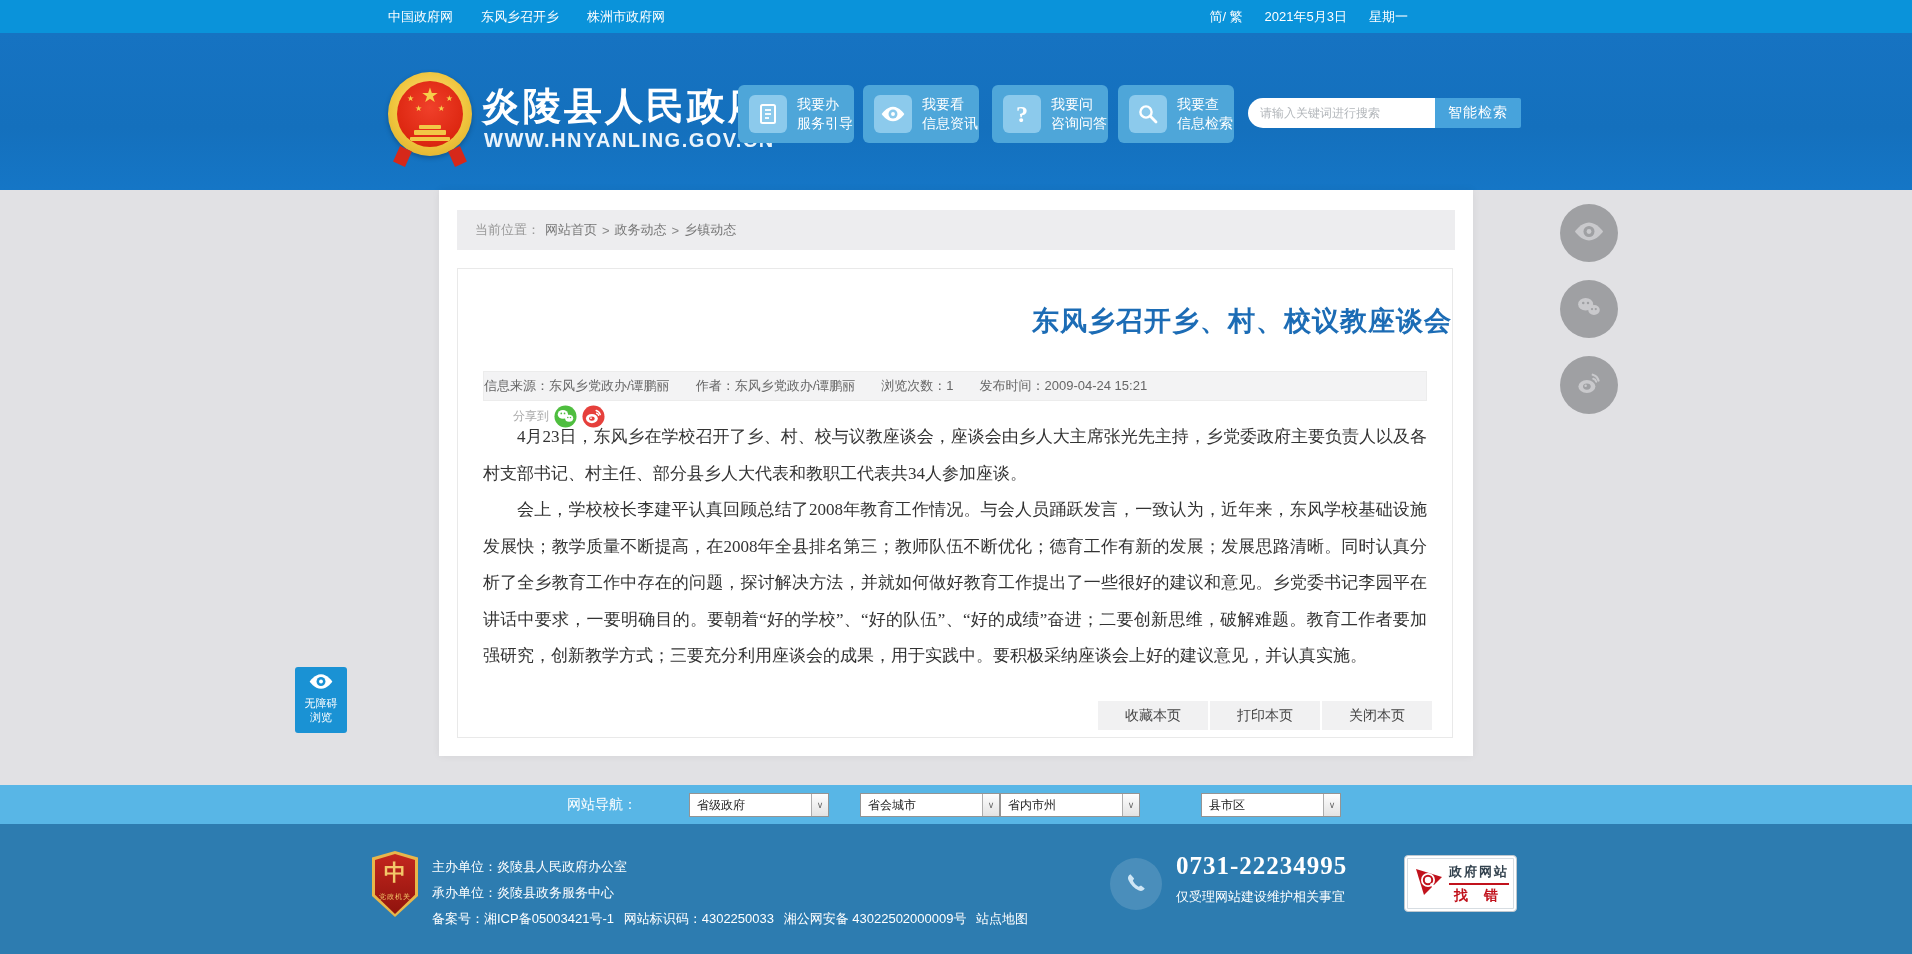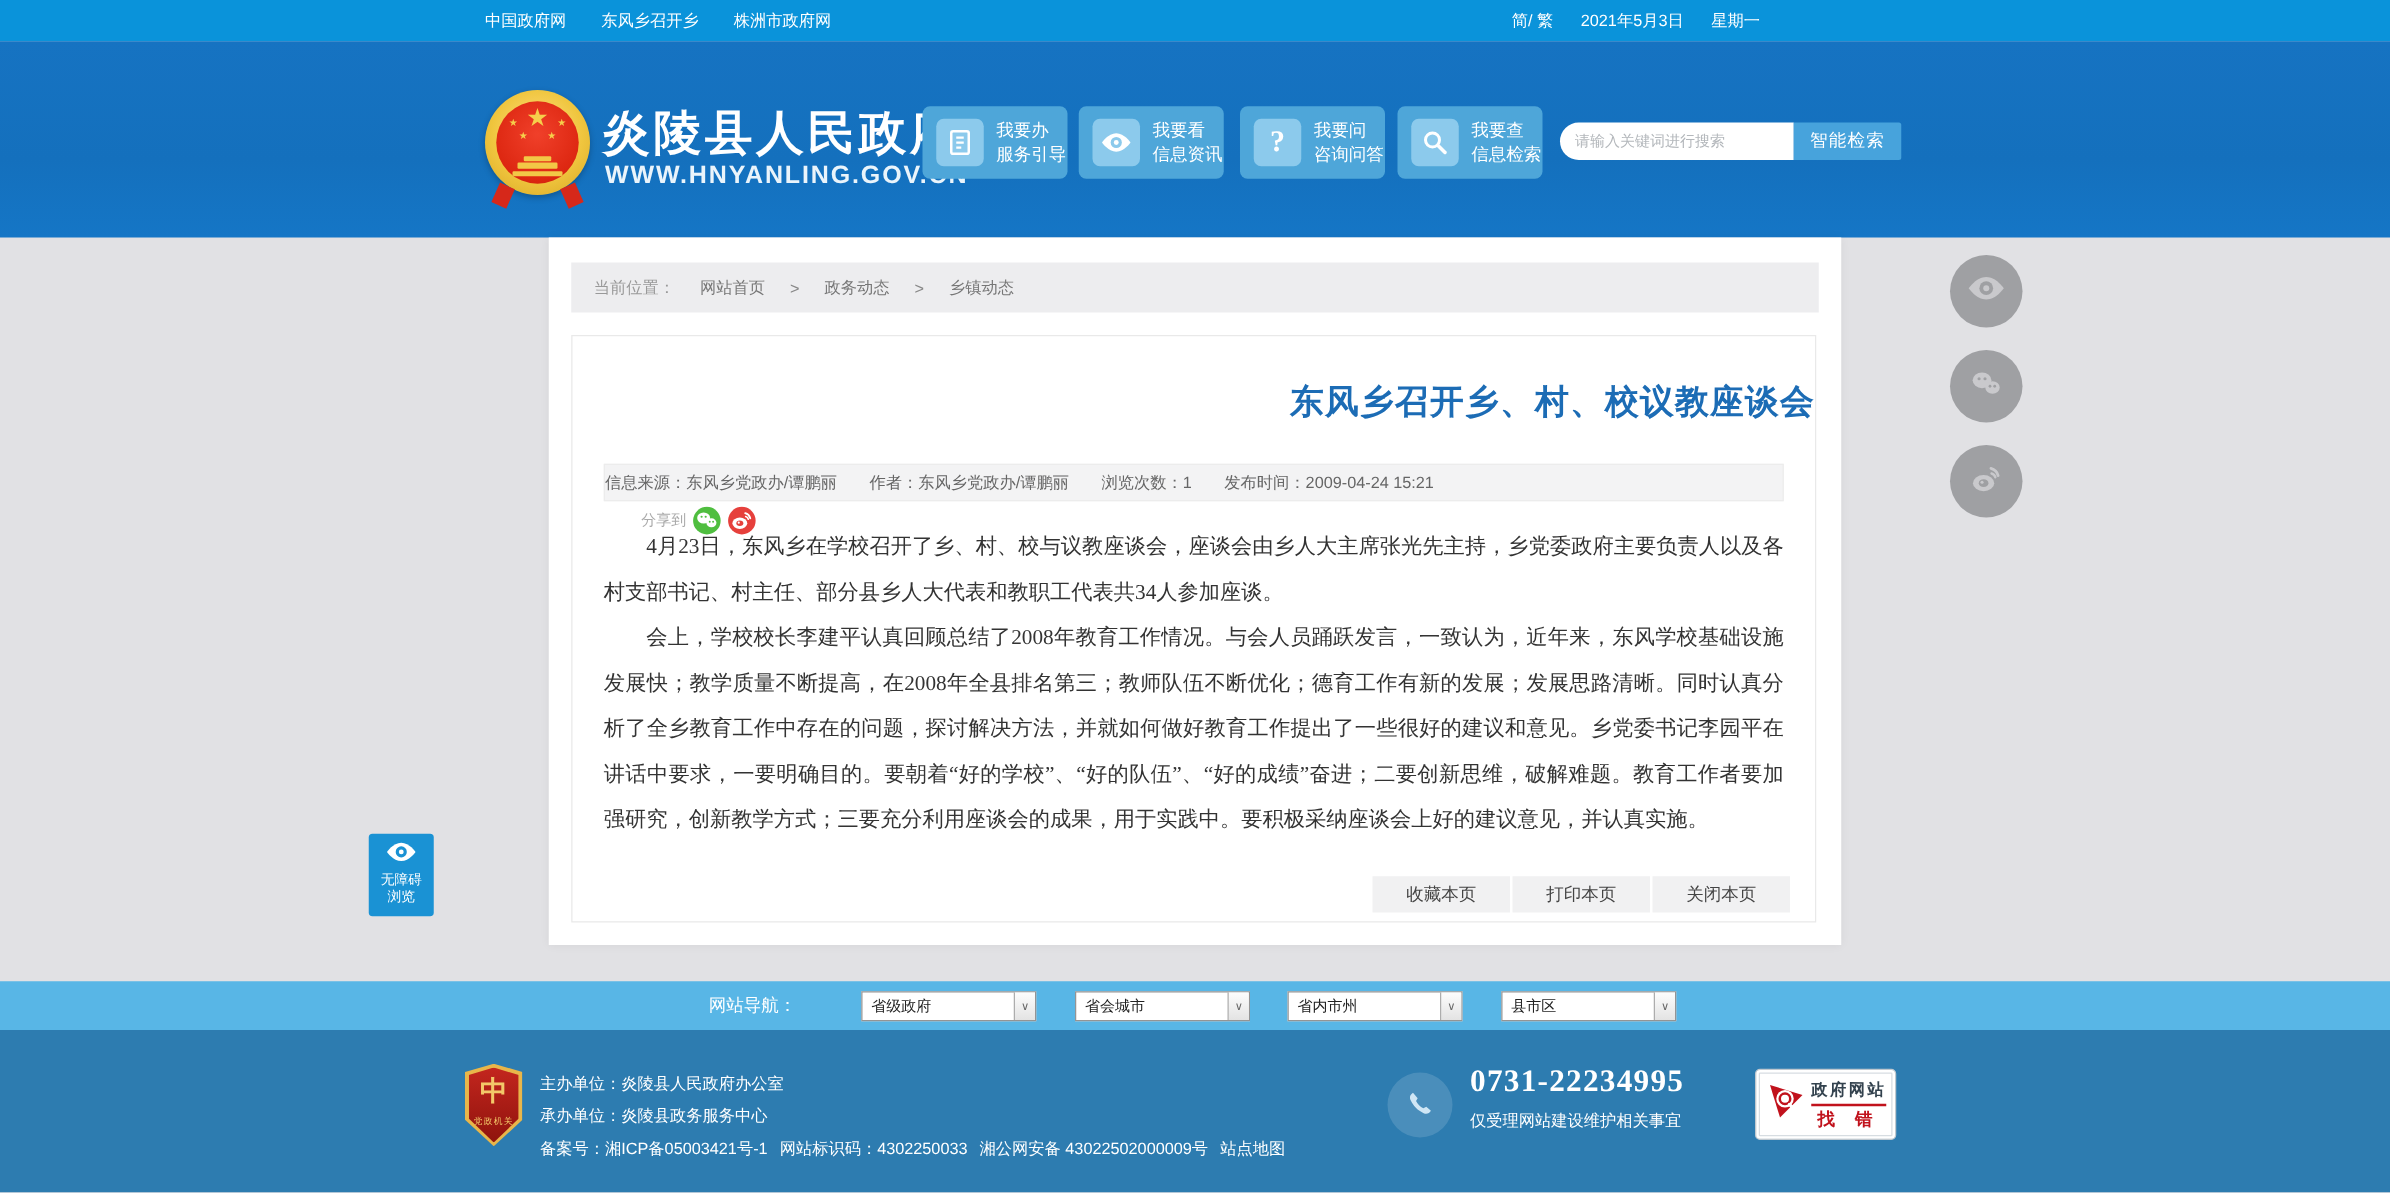--- a/index.html
+++ b/index.html
@@ -41,21 +41,21 @@
 
   .search-input { position:absolute; left:1248px; top:65px; width:187px; height:30px; border:none; outline:none;
           border-radius:15px 0 0 15px; padding:0 12px; font-size:12px; color:#555; background:#fff; }
   .search-input::placeholder { color:#b3b7bb; }
   .search-btn { position:absolute; left:1435px; top:65px; width:86px; height:30px; background:#47a3dc; color:#fff;
           border:none; font-size:14px; cursor:pointer; border-radius:0 2px 2px 0; letter-spacing:1px; }
 
   
   .card { position:absolute; left:439px; top:190px; width:1034px; height:566px; background:#fff; box-shadow:0 0 8px rgba(0,0,0,.06); }
   .breadcrumb { position:absolute; left:18px; top:20px; width:998px; height:40px; background:#ededef;
-          display:flex; align-items:center; padding-left:18px; font-size:13px; color:#999; gap:20px; }
+          display:flex; align-items:center; padding-left:18px; font-size:13px; color:#999; gap:5px; }
   .breadcrumb a { color:#777; text-decoration:none; cursor:pointer; }
   .bc-sep { color:#888; }
 
   .article { position:absolute; left:18px; top:78px; width:996px; height:470px; border:1px solid #e9e9e9; background:#fff; }
   .art-title { position:absolute; top:34px; left:0; width:100%; text-align:right; color:#1c6cb5; font-size:27px; font-weight:bold; letter-spacing:1px; }
   .art-meta { position:absolute; top:102px; left:25px; right:25px; height:30px; background:#f3f3f4; border:1px solid #ececec;
           display:flex; align-items:center; justify-content:flex-start; gap:26px; font-size:13px; color:#666; }
   .share-row { position:absolute; top:136px; left:55px; display:flex; align-items:center; gap:5px; z-index:2; }
   .share-row .share-label { font-size:12px; color:#aaa; }
   .share-ic { width:23px; height:23px; cursor:pointer; }
@@ -293,21 +293,21 @@
   </div>
 
   <div class="footnav">
     <div class="footnav-label">网站导航：</div>
     <div class="fselect" style="left:689px">
       <span>省级政府</span><span class="arrow">∨</span>
     </div>
     <div class="fselect" style="left:860px">
       <span>省会城市</span><span class="arrow">∨</span>
     </div>
-    <div class="fselect" style="left:1030px">
+    <div class="fselect" style="left:1000px">
       <span>省内市州</span><span class="arrow">∨</span>
     </div>
     <div class="fselect" style="left:1201px">
       <span>县市区</span><span class="arrow">∨</span>
     </div>
   </div>
 
   <div class="footer">
     <div class="shield">
       <div class="shield-in">

